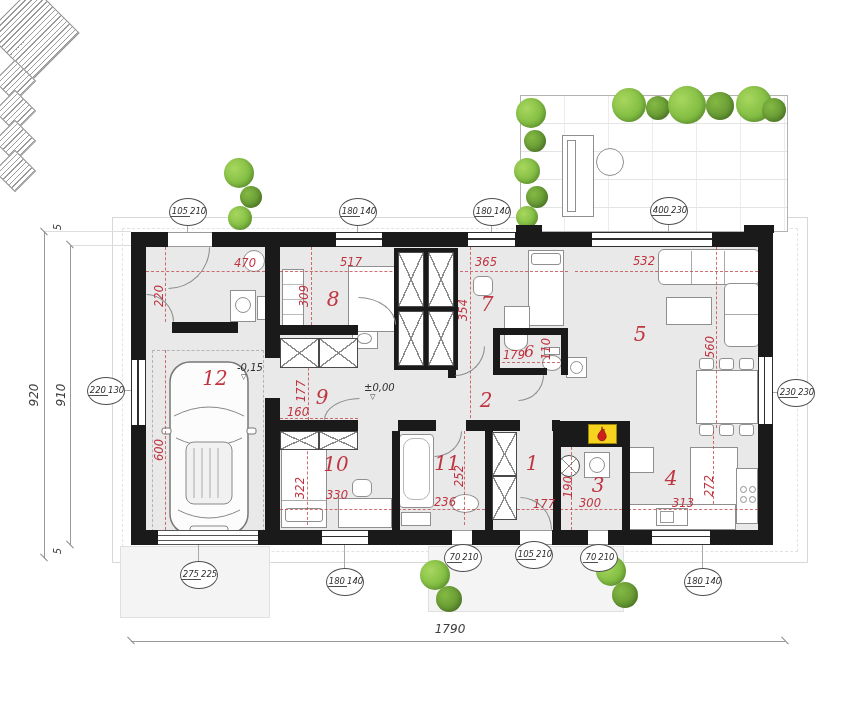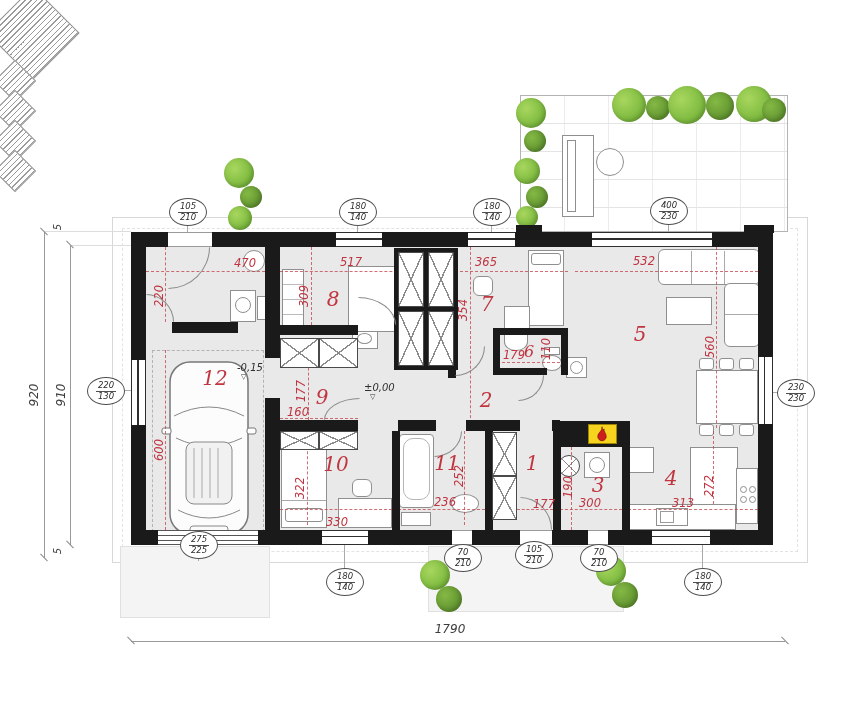--- a/index.html
+++ b/index.html
@@ -27,21 +27,21 @@
   .arc{position:absolute;border:1px solid transparent;box-sizing:border-box;}
   .arcBR{border-bottom-color:#8a8a8a;border-right-color:#8a8a8a;border-bottom-right-radius:100%;}
   .arcTR{border-top-color:#8a8a8a;border-right-color:#8a8a8a;border-top-right-radius:100%;}
   .arcTL{border-top-color:#8a8a8a;border-left-color:#8a8a8a;border-top-left-radius:100%;}
   .rnum{position:absolute;color:#c03540;font:italic 20px "DejaVu Serif",serif;transform:translate(-50%,-50%);white-space:nowrap;}
   .rdim{position:absolute;color:#bf3440;font:italic 11.5px "DejaVu Sans",sans-serif;transform:translate(-50%,-50%);white-space:nowrap;}
   .rdim.v{transform:translate(-50%,-50%) rotate(-90deg);}
   .rlh{position:absolute;border-top:1px dashed rgba(193,62,68,.75);}
   .rlv{position:absolute;border-left:1px dashed rgba(193,62,68,.75);}
   .oval{position:absolute;width:36px;height:26px;border:1px solid #4f4f4f;border-radius:50%;background:#fff;
-    display:flex;flex-direction:column;align-items:center;justify-content:center;
+    display:flex;flex-direction:row;align-items:center;justify-content:center;
     font:italic 8.5px "DejaVu Sans",sans-serif;color:#2c2c2c;line-height:1.15;z-index:30;}
   .oval span:first-child{border-bottom:1px solid #4f4f4f;padding:0 2px;}
   .gdim{position:absolute;color:#3d3d3d;font:italic 12px "DejaVu Sans",sans-serif;transform:translate(-50%,-50%);white-space:nowrap;}
   .gdim.v{transform:translate(-50%,-50%) rotate(-90deg);}
   .lvl{position:absolute;color:#2f2f2f;font:italic 10px "DejaVu Sans",sans-serif;white-space:nowrap;}
   .tri{position:absolute;color:#2f2f2f;font-size:7px;}
   .bush{position:absolute;border-radius:50%;background:radial-gradient(circle at 35% 35%, #a8d65e, #7dba3f 65%, #699f33);
     box-shadow:inset -2px -2px 4px rgba(0,0,0,.18);}
   .bush.dark{background:radial-gradient(circle at 35% 35%, #84b944, #619330 70%, #527d27);}
   .hatch{background-image:repeating-linear-gradient(90deg,#fff 0 3px,#9a9a9a 3px 4px);background-color:#fff;border:1px solid #8f8f8f;box-sizing:border-box;}
@@ -298,21 +298,21 @@
   <div class="rdim v" style="left:304px;top:296px;">309</div>
   <div class="rdim" style="left:486px;top:262px;">365</div>
   <div class="rdim v" style="left:463px;top:310px;">354</div>
   <div class="rdim" style="left:644px;top:261px;">532</div>
   <div class="rdim v" style="left:710px;top:347px;">560</div>
   <div class="rdim v" style="left:301px;top:391px;">177</div>
   <div class="rdim" style="left:298px;top:412px;">160</div>
   <div class="rdim" style="left:514px;top:355px;">179</div>
   <div class="rdim v" style="left:546px;top:349px;">110</div>
   <div class="rdim v" style="left:300px;top:488px;">322</div>
-  <div class="rdim" style="left:337px;top:522px;text-align:center;">330</div>
+  <div class="rdim" style="left:337px;top:495px;text-align:center;">330</div>
   <div class="rdim" style="left:445px;top:502px;">236</div>
   <div class="rdim v" style="left:459px;top:476px;">252</div>
   <div class="rdim" style="left:544px;top:504px;">177</div>
   <div class="rdim v" style="left:568px;top:487px;">190</div>
   <div class="rdim" style="left:590px;top:503px;">300</div>
   <div class="rdim" style="left:683px;top:503px;">313</div>
   <div class="rdim v" style="left:709px;top:486px;">272</div>
 
   <div class="lvl" style="left:237px;top:362px;">-0,15</div>
   <div class="tri" style="left:241px;top:373px;">▽</div>
@@ -346,21 +346,21 @@
       <span>230</span>
     </div>
   <div class="oval" style="left:87px;top:377px;">
       <span>220</span>
       <span>130</span>
     </div>
   <div class="oval" style="left:777px;top:379px;">
       <span>230</span>
       <span>230</span>
     </div>
-  <div class="oval" style="left:180px;top:531px;">
+  <div class="oval" style="left:180px;top:561px;">
       <span>275</span>
       <span>225</span>
     </div>
   <div class="oval" style="left:326px;top:568px;">
       <span>180</span>
       <span>140</span>
     </div>
   <div class="oval" style="left:444px;top:544px;">
       <span>70</span>
       <span>210</span>

